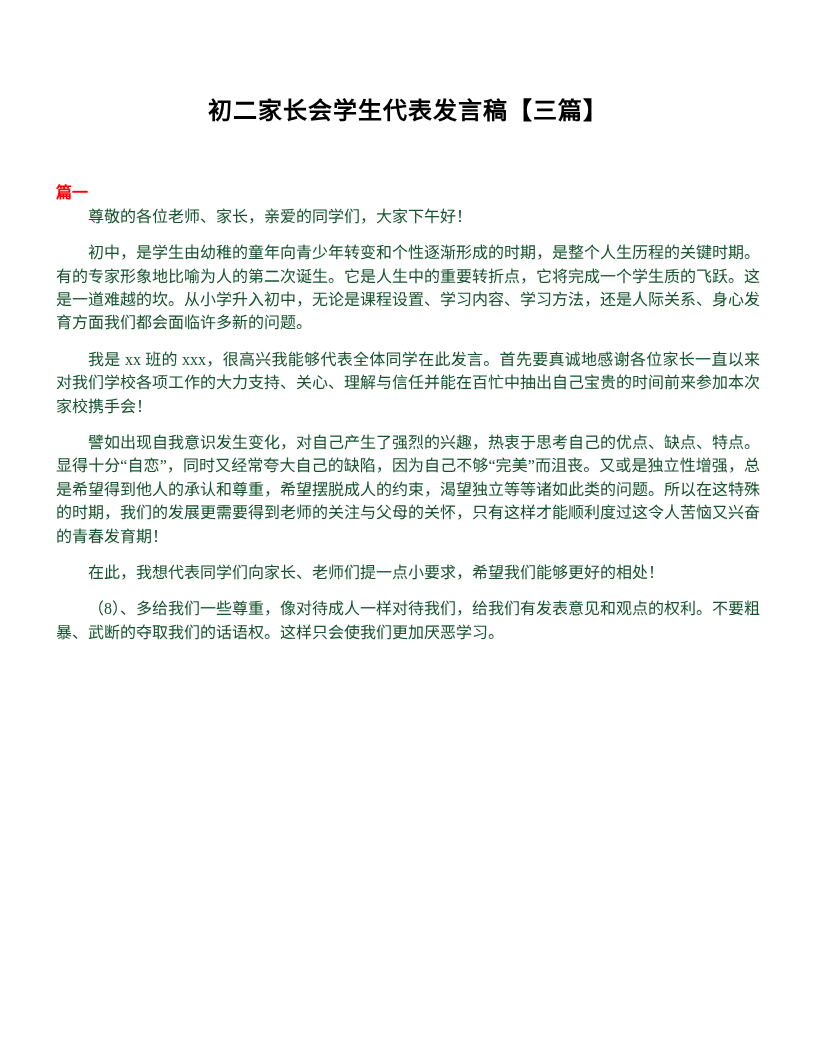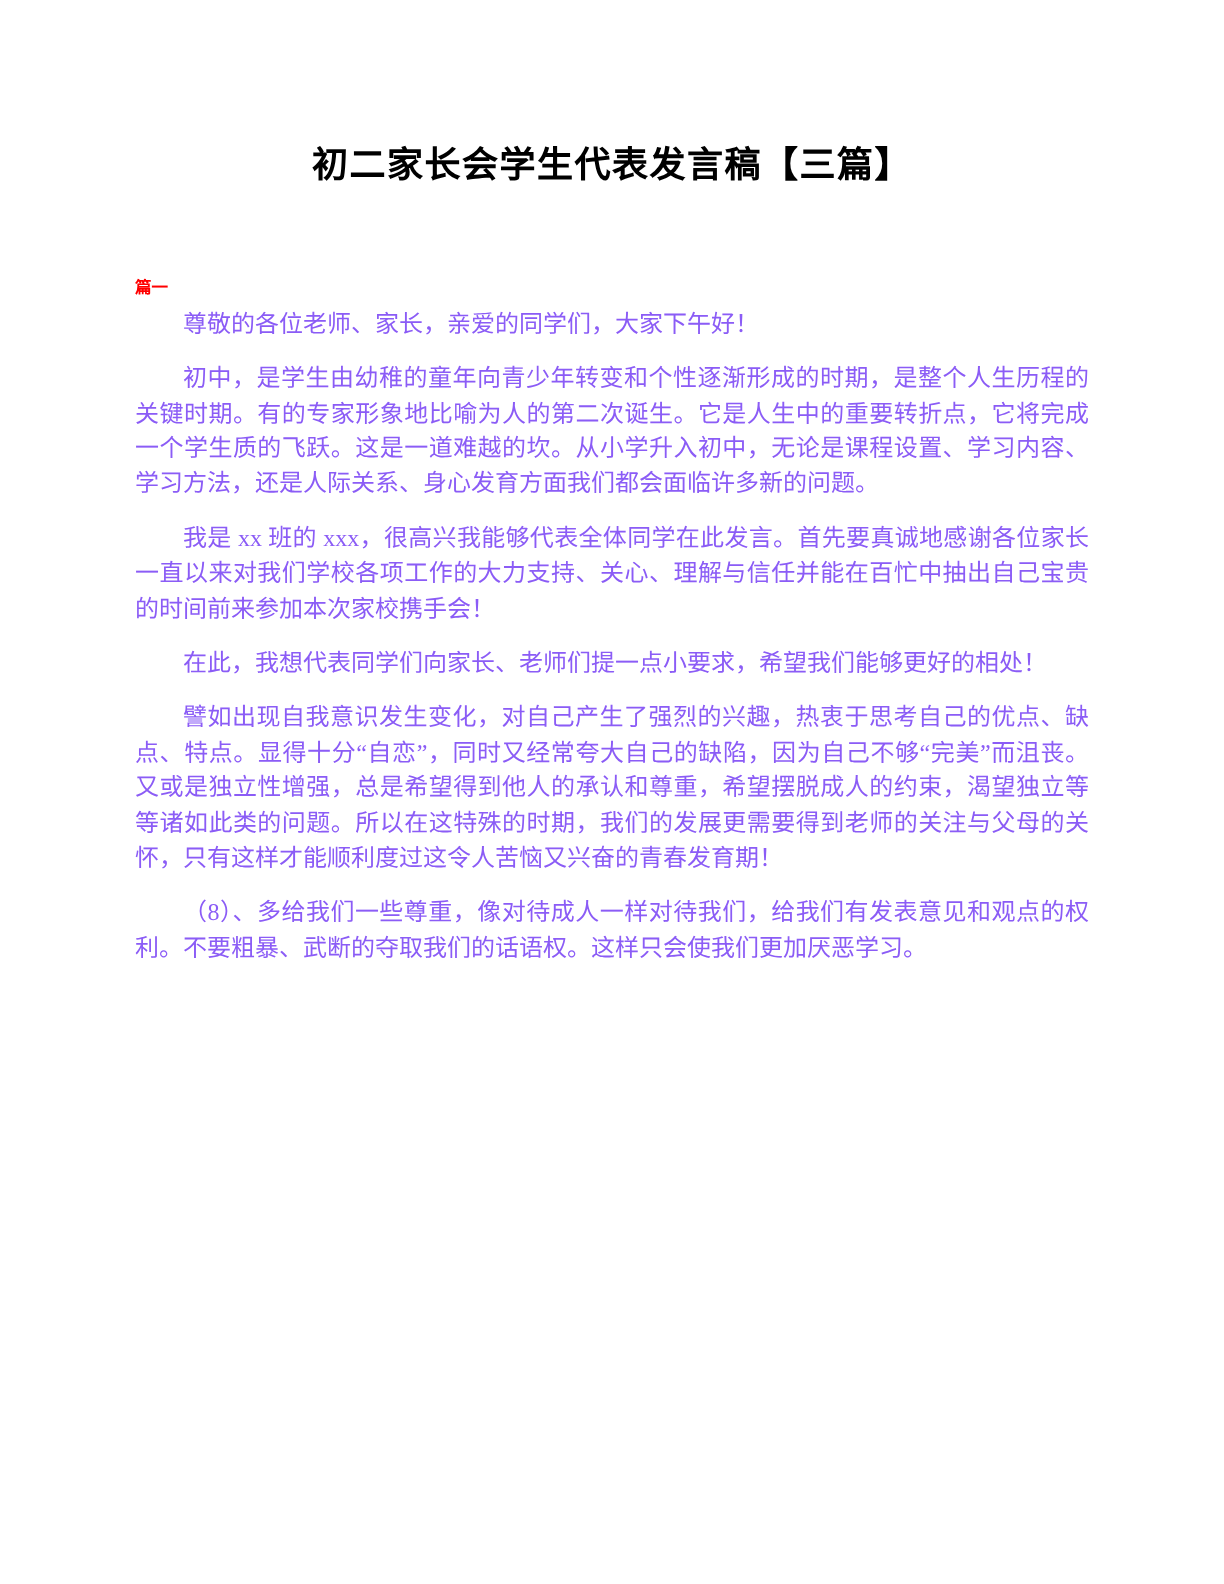--- a/index.html
+++ b/index.html
@@ -7,62 +7,62 @@
     padding: 0;
     background: #ffffff;
   }
   .page {
     position: relative;
     width: 816px;
     height: 1056px;
     margin: 0 auto;
     background: #ffffff;
     box-sizing: border-box;
-    padding: 0 90px;
+    padding: 0 56px;
     overflow: hidden;
     font-family: "Liberation Serif", "DejaVu Serif", serif;
     color: #1a1a1a;
   }
   .doc-title {
     margin: 95px 0 0 0;
     font-size: 24px;
     line-height: 1.35;
     font-weight: bold;
     text-align: center;
     color: #000000;
     letter-spacing: 1px;
   }
   .section-label {
     margin-top: 54px;
-    font-size: 11px;
+    font-size: 16px;
     line-height: 23.4px;
     font-weight: bold;
   }
   .body-text p {
     margin: 13px 0 0 0;
     font-size: 16px;
     line-height: 23.4px;
     text-align: justify;
     text-indent: 2em;
-    color: #8b5cf6;
+    color: #14532d;
     word-break: break-all;
   }
   .body-text p.first {
     margin-top: 0;
   }
 </style>
 </head>
 <body>
 
 <div class="page">
   <h1 class="doc-title">初二家长会学生代表发言稿【三篇】</h1>
 
   <div class="section-label" style="color: rgb(255, 0, 0);">篇一</div>
 
   <div class="body-text">
     <p class="first">尊敬的各位老师、家长，亲爱的同学们，大家下午好！</p>
     <p>初中，是学生由幼稚的童年向青少年转变和个性逐渐形成的时期，是整个人生历程的关键时期。有的专家形象地比喻为人的第二次诞生。它是人生中的重要转折点，它将完成一个学生质的飞跃。这是一道难越的坎。从小学升入初中，无论是课程设置、学习内容、学习方法，还是人际关系、身心发育方面我们都会面临许多新的问题。</p>
     <p>我是 xx 班的 xxx，很高兴我能够代表全体同学在此发言。首先要真诚地感谢各位家长一直以来对我们学校各项工作的大力支持、关心、理解与信任并能在百忙中抽出自己宝贵的时间前来参加本次家校携手会！</p>
+    <p>譬如出现自我意识发生变化，对自己产生了强烈的兴趣，热衷于思考自己的优点、缺点、特点。显得十分“自恋”，同时又经常夸大自己的缺陷，因为自己不够“完美”而沮丧。又或是独立性增强，总是希望得到他人的承认和尊重，希望摆脱成人的约束，渴望独立等等诸如此类的问题。所以在这特殊的时期，我们的发展更需要得到老师的关注与父母的关怀，只有这样才能顺利度过这令人苦恼又兴奋的青春发育期！</p>
     <p>在此，我想代表同学们向家长、老师们提一点小要求，希望我们能够更好的相处！</p>
-    <p>譬如出现自我意识发生变化，对自己产生了强烈的兴趣，热衷于思考自己的优点、缺点、特点。显得十分“自恋”，同时又经常夸大自己的缺陷，因为自己不够“完美”而沮丧。又或是独立性增强，总是希望得到他人的承认和尊重，希望摆脱成人的约束，渴望独立等等诸如此类的问题。所以在这特殊的时期，我们的发展更需要得到老师的关注与父母的关怀，只有这样才能顺利度过这令人苦恼又兴奋的青春发育期！</p>
     <p>（8）、多给我们一些尊重，像对待成人一样对待我们，给我们有发表意见和观点的权利。不要粗暴、武断的夺取我们的话语权。这样只会使我们更加厌恶学习。</p>
   </div>
 </div>
 
 </body></html>

